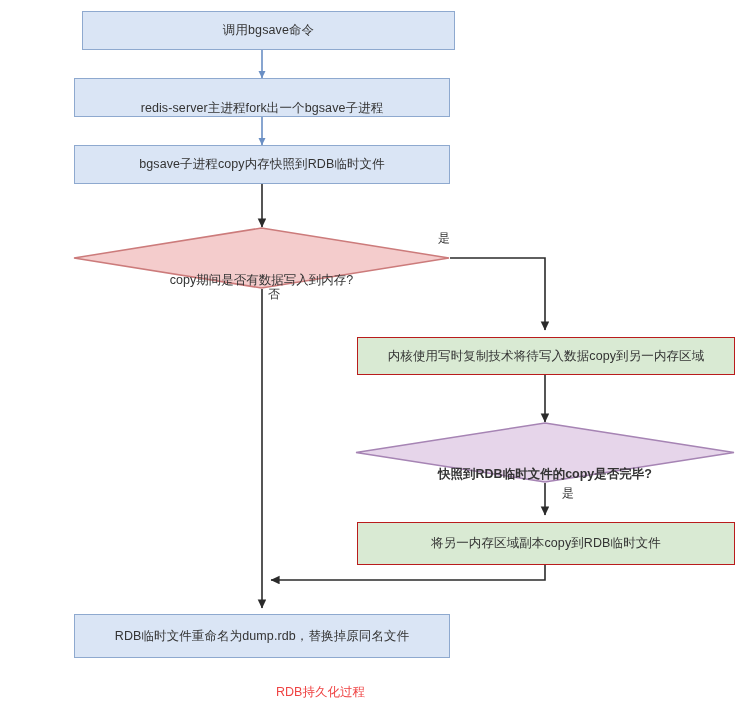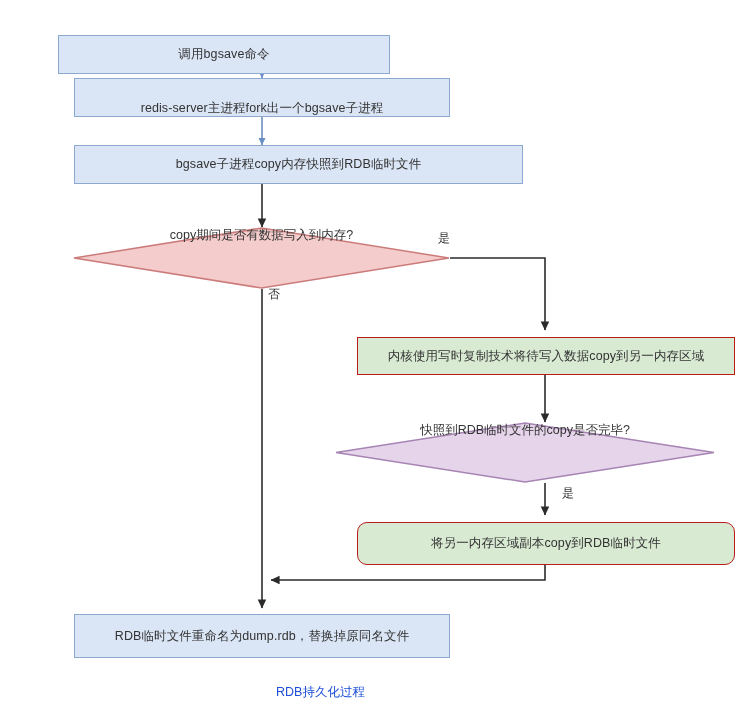--- a/index.html
+++ b/index.html
@@ -44,21 +44,21 @@
     background: #dae5f5;
     border: 1px solid #8ea9cf;
   }
   .proc-green {
     background: #d9ead3;
     border: 1px solid #b91c1c;
   }
   .decision {
     position: absolute;
     display: flex;
-    align-items: flex-start;
+    align-items: flex-end;
     justify-content: center;
     text-align: center;
     font-size: 12.5px;
     color: #333333;
   }
   .diamond-shape {
     position: absolute;
     left: 0; top: 0;
     width: 100%;
     height: 100%;
@@ -72,21 +72,21 @@
     position: absolute;
     font-size: 12px;
     color: #333333;
     white-space: nowrap;
   }
   .caption {
     position: absolute;
     width: 641px;
     text-align: center;
     font-size: 12.5px;
-    color: #1d4ed8;
+    color: #ef4444;
   }
 </style>
 </head>
 <body>
 
 <div id="canvas">
 
   <svg class="edges" viewBox="0 0 751 707" xmlns="http://www.w3.org/2000/svg">
     <defs>
       <marker id="arrow-blue" markerWidth="9" markerHeight="9" refX="7.2" refY="3.6" orient="auto" markerUnits="userSpaceOnUse">
@@ -107,57 +107,57 @@
 
     <path d="M262,289 L262,608" fill="none" stroke="#2b2b2b" stroke-width="1.6" marker-end="url(#arrow-dark)"></path>
 
     <line x1="545" y1="374" x2="545" y2="422" stroke="#2b2b2b" stroke-width="1.6" marker-end="url(#arrow-dark)"></line>
 
     <line x1="545" y1="483" x2="545" y2="515" stroke="#2b2b2b" stroke-width="1.6" marker-end="url(#arrow-dark)"></line>
 
     <path d="M545,565 L545,580 L271,580" fill="none" stroke="#2b2b2b" stroke-width="1.6" marker-end="url(#arrow-dark)"></path>
   </svg>
 
-  <div class="node proc-blue" style="left:58px; top:11px; width:332px; height:39px;margin-top:24px;">
+  <div class="node proc-blue" style="left:82px; top:11px; width:373px; height:39px;">
     <span>调用bgsave命令</span>
   </div>
 
   <div class="node proc-blue" style="left:74px; top:78px; width:376px; height:39px;align-items:flex-end;">
     <span>redis-server主进程fork出一个bgsave子进程</span>
   </div>
 
-  <div class="node proc-blue" style="left:74px; top:145px; width:449px; height:39px;">
+  <div class="node proc-blue" style="left:74px; top:145px; width:376px; height:39px;">
     <span>bgsave子进程copy内存快照到RDB临时文件</span>
   </div>
 
   <div class="decision" style="left:73px; top:227px; width:377px; height:62px;">
     <svg class="diamond-shape" viewBox="0 0 377 62" preserveAspectRatio="none" xmlns="http://www.w3.org/2000/svg">
       <polygon points="188.5,1 376,31 188.5,61 1,31" fill="#f4cccc" stroke="#cc7b7b" stroke-width="1.5"></polygon>
     </svg>
     <span class="dlabel">copy期间是否有数据写入到内存?</span>
   </div>
 
   <div class="edge-label" style="left:438px; top:230px;">是</div>
 
   <div class="edge-label" style="left:268px; top:286px;">否</div>
 
   <div class="node proc-green" style="left:357px; top:337px; width:378px; height:38px;">
     <span>内核使用写时复制技术将待写入数据copy到另一内存区域</span>
   </div>
 
-  <div class="decision" style="left:335px; top:422px; width:380px; height:61px;">
+  <div class="decision" style="left:355px; top:422px; width:380px; height:61px;font-weight:bold;">
     <svg class="diamond-shape" viewBox="0 0 380 61" preserveAspectRatio="none" xmlns="http://www.w3.org/2000/svg">
       <polygon points="190,1 379,30.5 190,60 1,30.5" fill="#e6d5ea" stroke="#a684b4" stroke-width="1.5"></polygon>
     </svg>
     <span class="dlabel">快照到RDB临时文件的copy是否完毕?</span>
   </div>
 
   <div class="edge-label" style="left:562px; top:485px;">是</div>
 
-  <div class="node proc-green" style="left:357px; top:522px; width:378px; height:43px;border-radius:10px;">
+  <div class="node proc-green" style="left:357px; top:522px; width:378px; height:43px;">
     <span>将另一内存区域副本copy到RDB临时文件</span>
   </div>
 
   <div class="node proc-blue" style="left:74px; top:614px; width:376px; height:44px;">
     <span>RDB临时文件重命名为dump.rdb，替换掉原同名文件</span>
   </div>
 
   <div class="caption" style="left:0; top:684px;">RDB持久化过程</div>
 
 </div>

